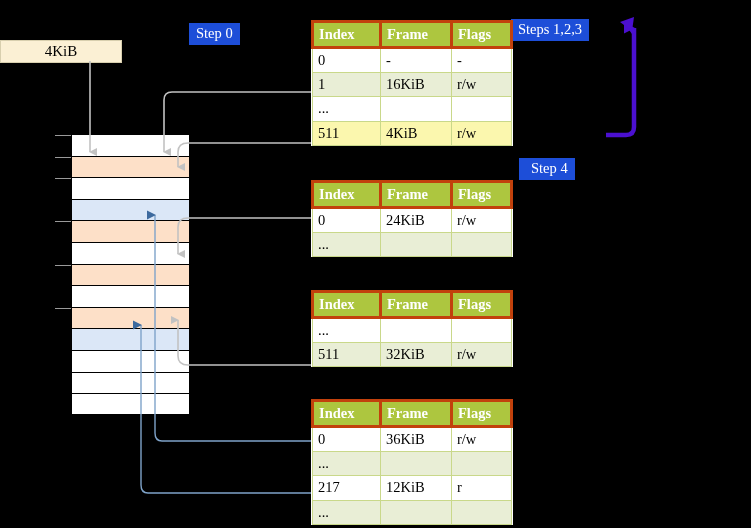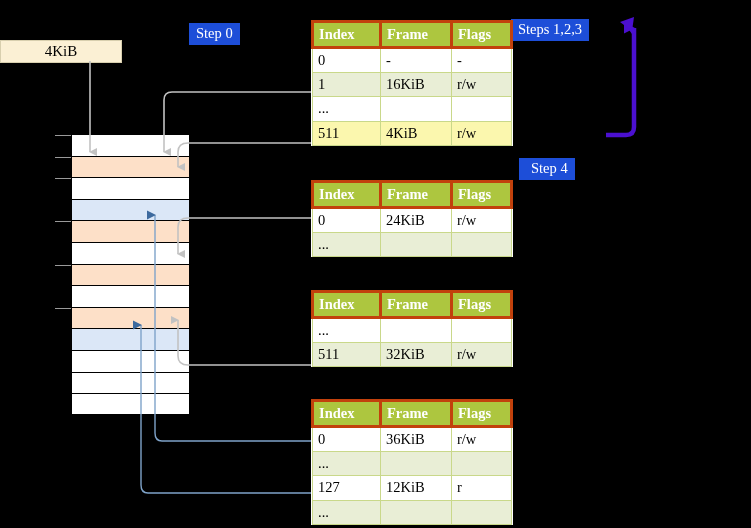--- a/index.html
+++ b/index.html
@@ -172,21 +172,21 @@
           <td class="c-index">0</td>
           <td class="c-frame">36KiB</td>
           <td class="c-flags">r/w</td>
         </tr>
         <tr class="alt">
           <td class="c-index">...</td>
           <td class="c-frame"></td>
           <td class="c-flags"></td>
         </tr>
         <tr class="white">
-          <td class="c-index">127</td>
+          <td class="c-index">217</td>
           <td class="c-frame">12KiB</td>
           <td class="c-flags">r</td>
         </tr>
         <tr class="alt">
           <td class="c-index">...</td>
           <td class="c-frame"></td>
           <td class="c-flags"></td>
         </tr>
       </tbody>
     </table>

